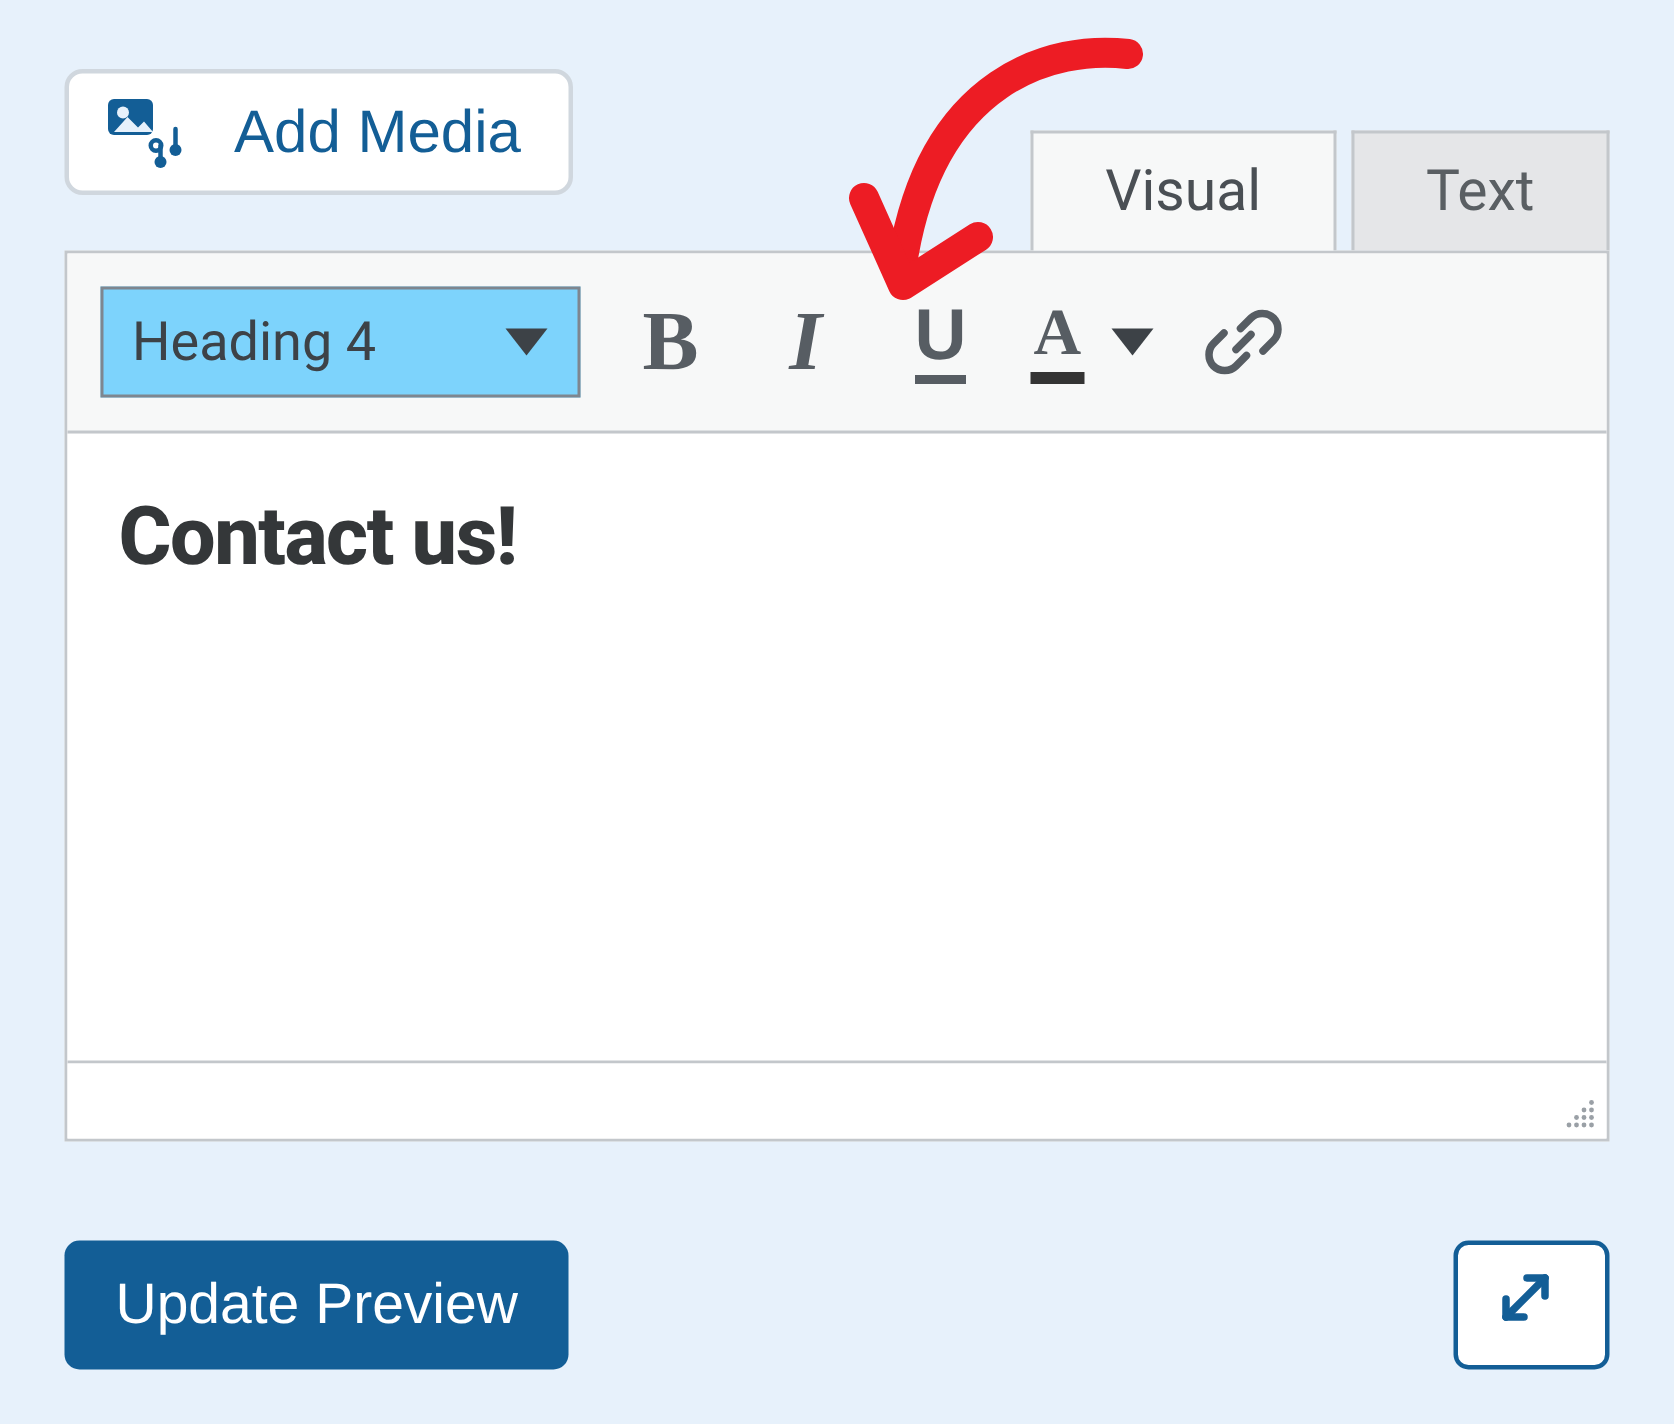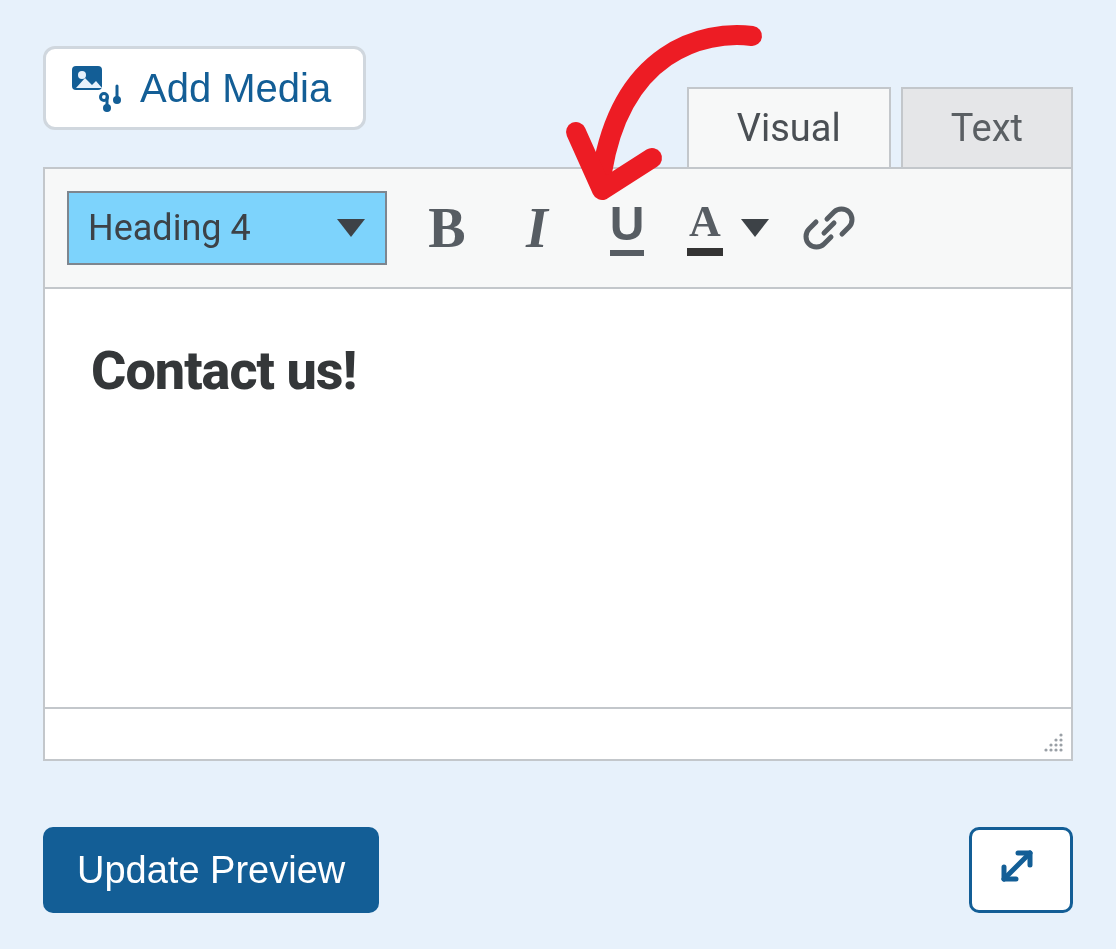--- a/index.html
+++ b/index.html
@@ -18,21 +18,21 @@
     position: absolute;
     top: 46px;
     left: 43px;
     height: 84px;
     padding: 0 32px 0 24px;
     border: 3px solid #d0d7de;
     background: #ffffff;
     border-radius: 12px;
     display: flex;
     align-items: center;
-    gap: 18px;
+    gap: 34px;
     cursor: pointer;
     color: #135e96;
     font-size: 40px;
     font-weight: 500;
   }
   .add-media-btn .mn-icon svg { display: block; }
 
   
   .tabs-wrap {
     position: absolute;
@@ -144,21 +144,21 @@
   .link-btn svg { display: block; }
 
   
   .editor-content {
     background: #ffffff;
     min-height: 420px;
     padding: 34px 30px;
     border-bottom: 2px solid #c3c7cb;
   }
   .editor-content .heading4 {
-    margin: 16px;
+    margin: 4px;
     font-size: 54px;
     font-weight: 800;
     color: #343739;
     letter-spacing: -1px;
   }
 
   
   .editor-footer {
     background: #ffffff;
     height: 50px;

